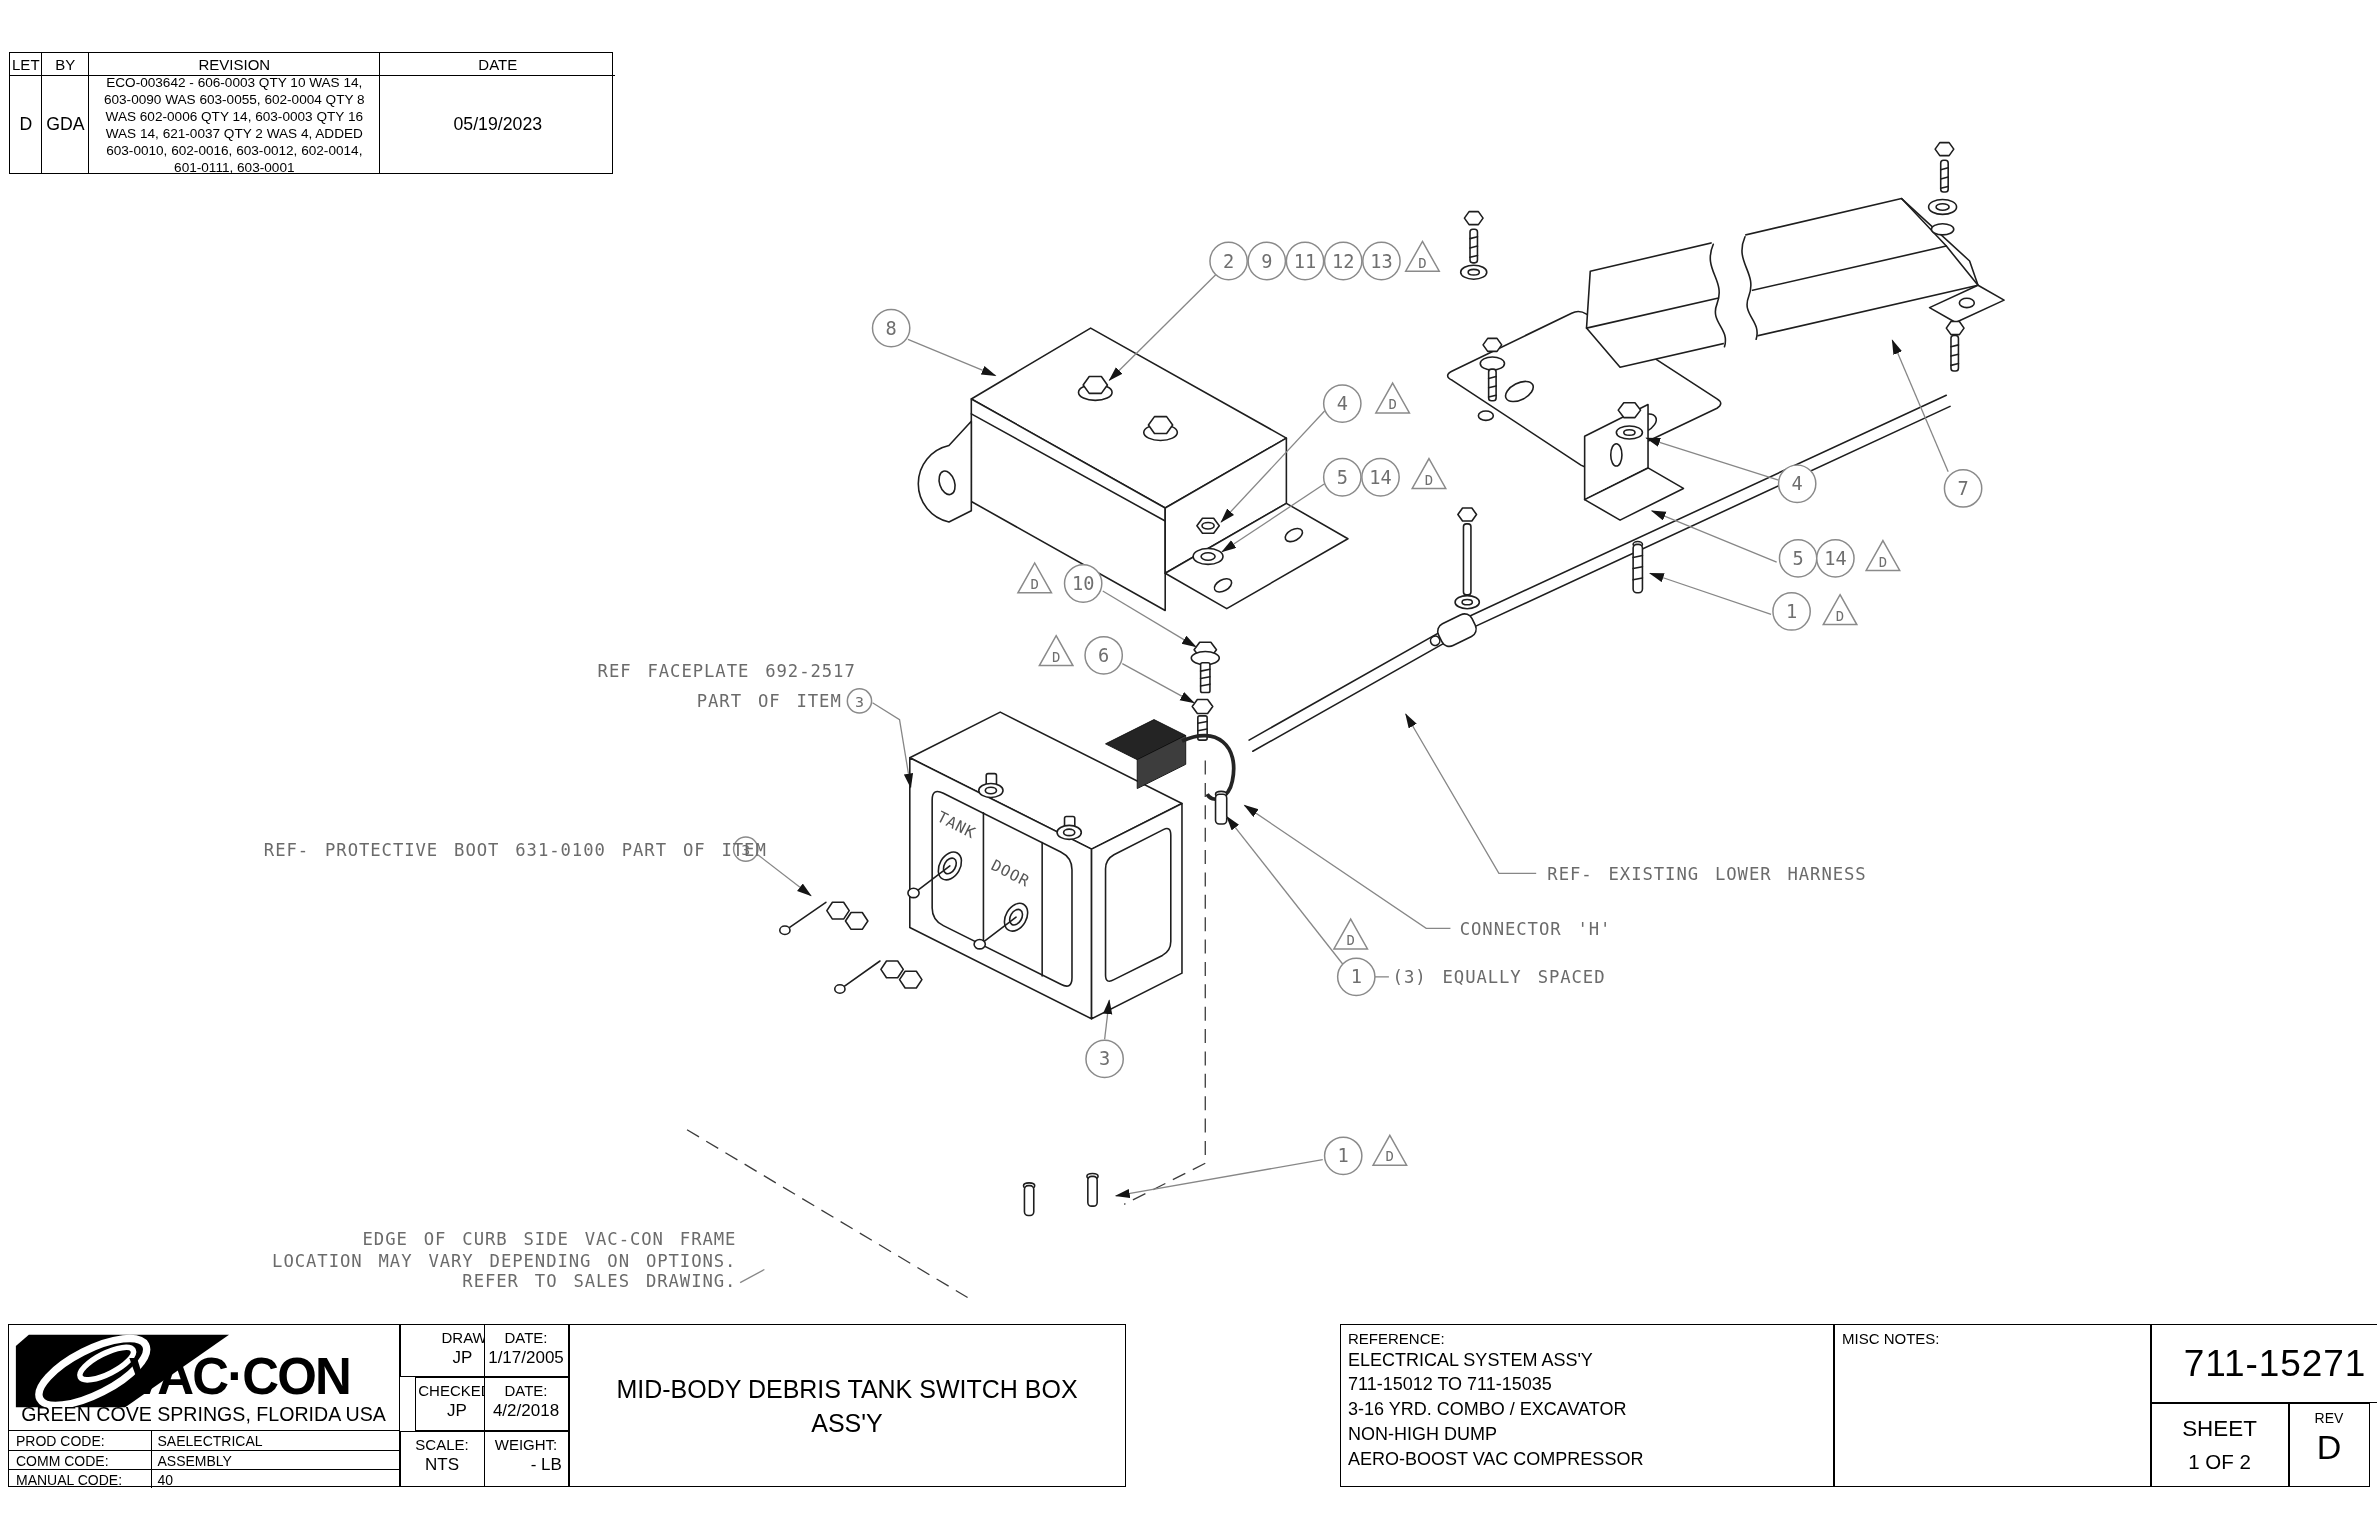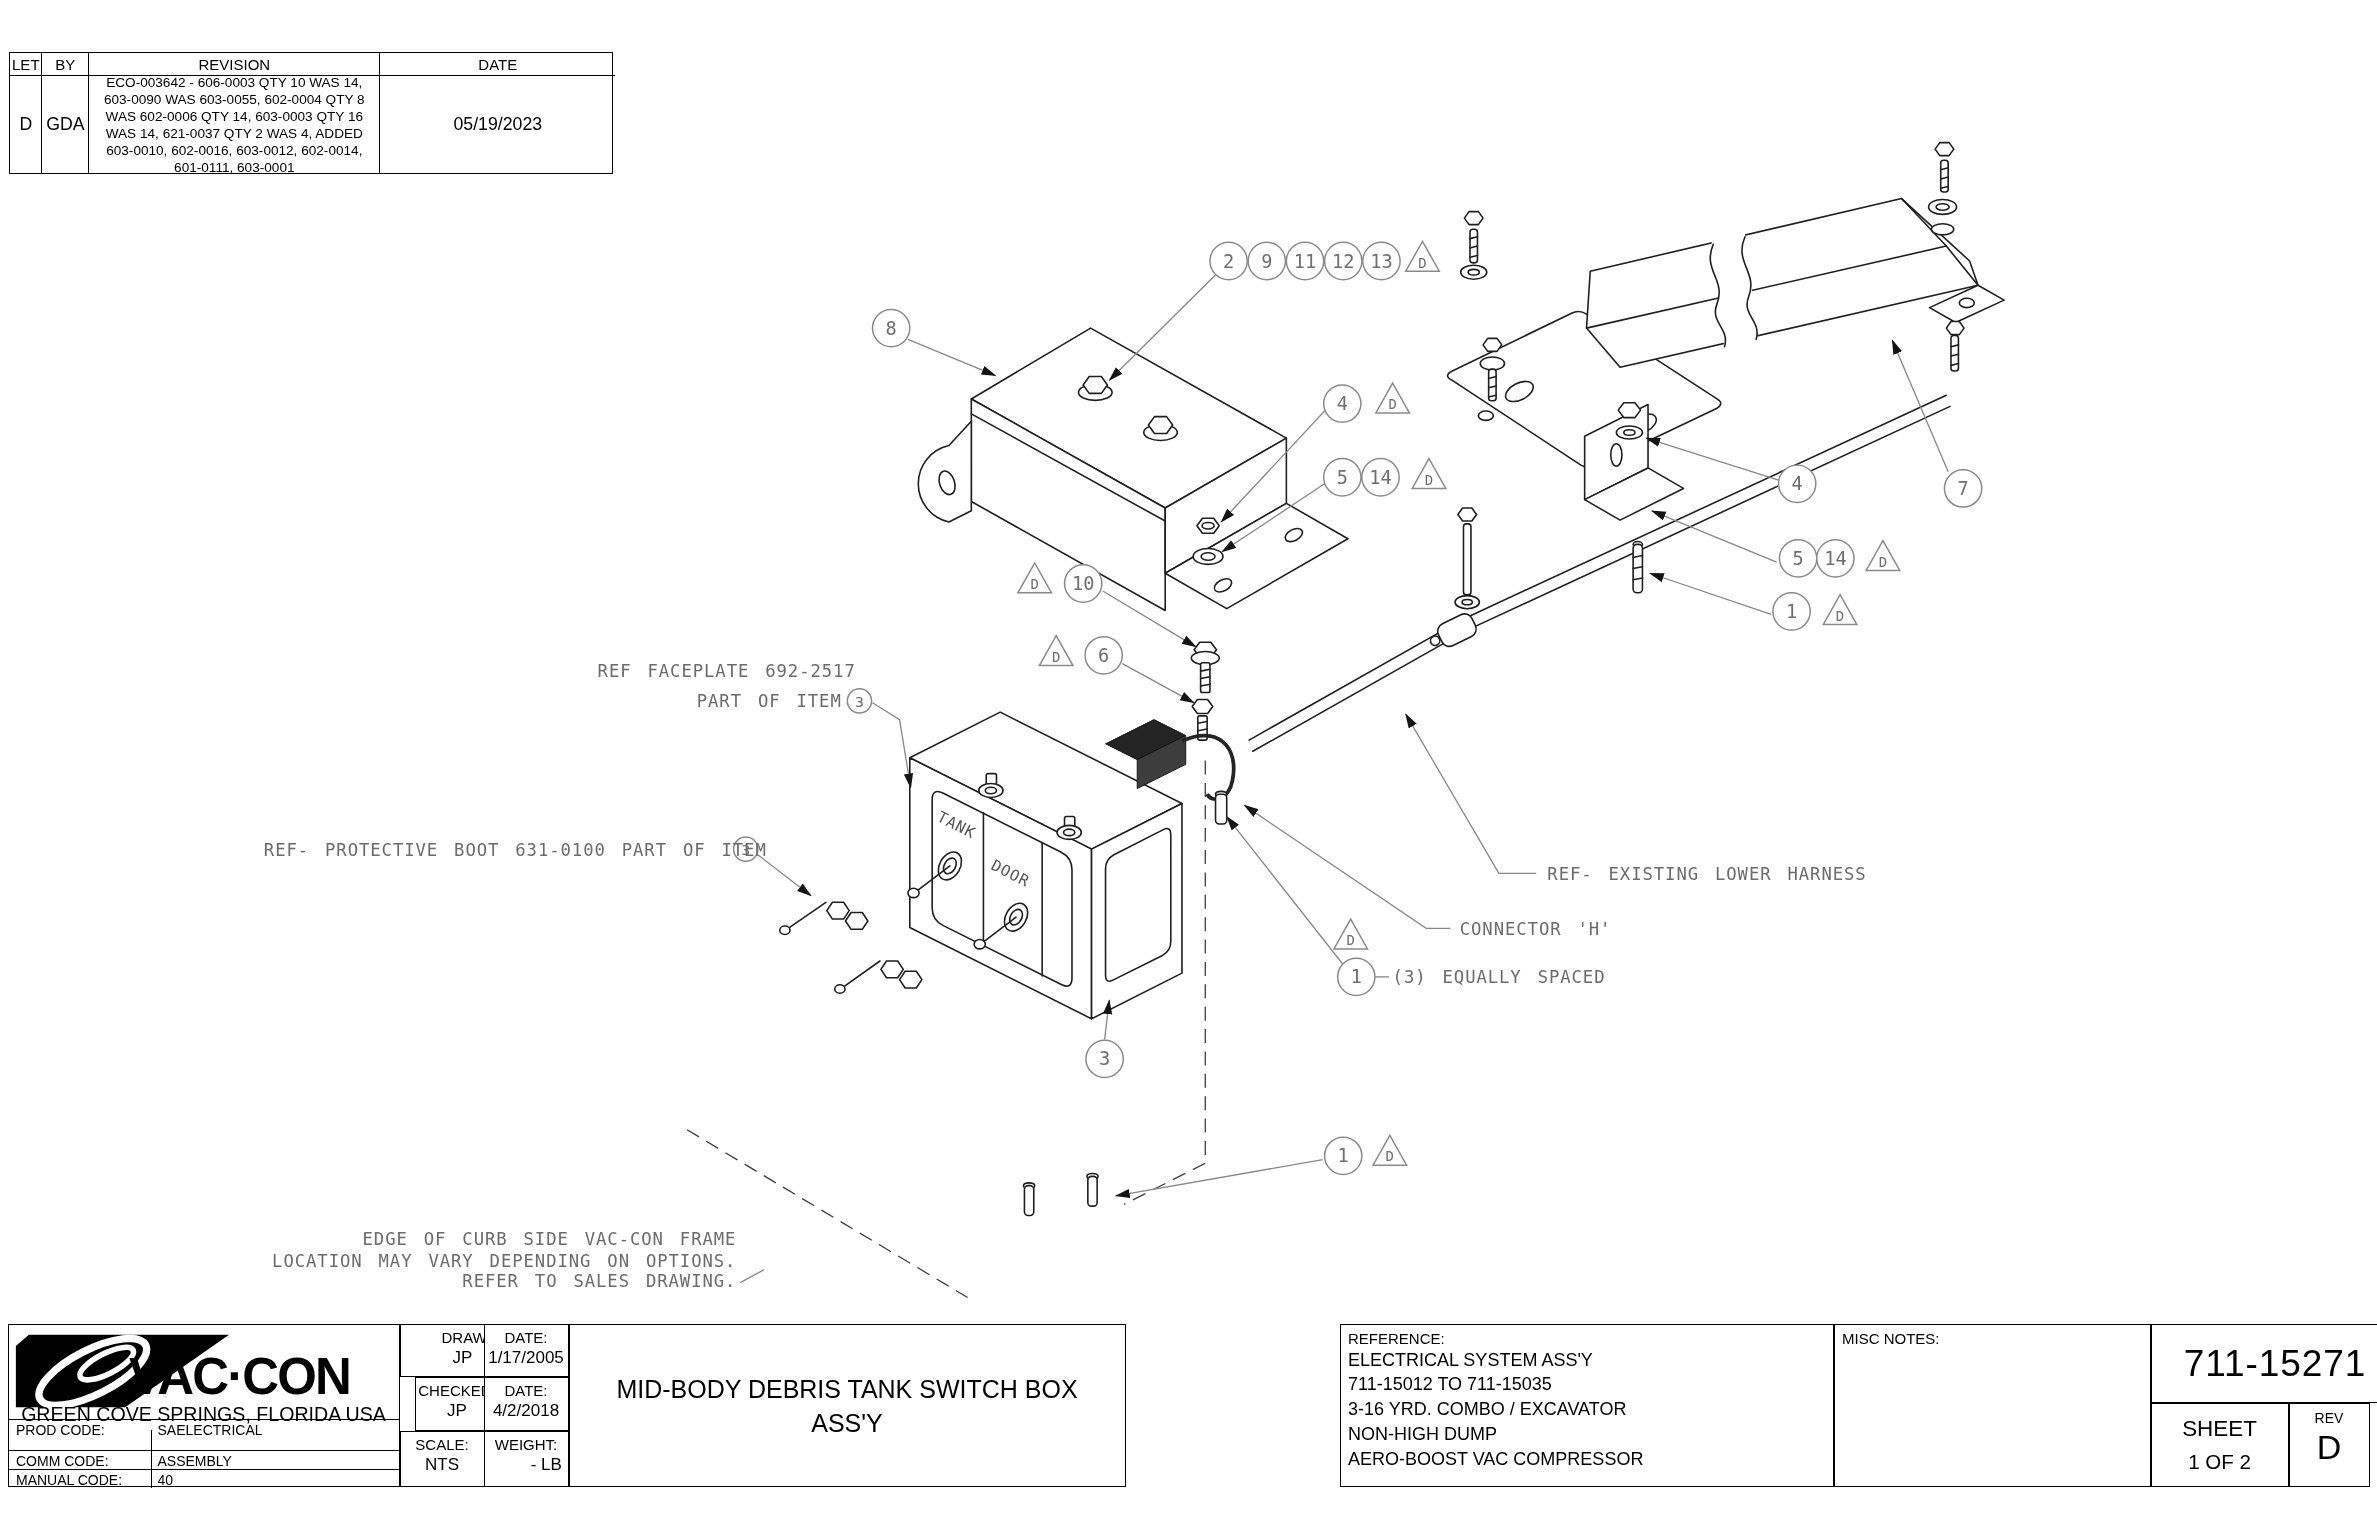--- a/index.html
+++ b/index.html
@@ -367,21 +367,21 @@
 
   <div class="tb-cell" style="left:0;top:0;width:392px;height:163px;">
     <svg width="382" height="76" viewBox="0 0 410 82" style="left:4.7px;top:7.5px;">
       <polygon points="2,80 2,14 16,2 196,2 232,2 120,80" fill="#000"></polygon>
       <ellipse cx="85" cy="42" rx="64" ry="24" transform="rotate(-27 85 42)" fill="none" stroke="#fff" stroke-width="8"></ellipse>
       <ellipse cx="100" cy="33" rx="32" ry="11" transform="rotate(-27 100 33)" fill="none" stroke="#fff" stroke-width="6"></ellipse>
       <text class="logo-word" x="124" y="66">VAC·CON</text>
     </svg>
     <div class="tb-company">GREEN COVE SPRINGS, FLORIDA USA</div>
     <div class="tb-code-div"></div>
-    <div class="tb-code-row" style="top:94px;text-align:right;">
+    <div class="tb-code-row" style="top:105px;text-align:right;">
       <span class="tb-code-lab">PROD CODE:</span>
       <span class="tb-code-val">SAELECTRICAL</span>
     </div>
     <div class="tb-code-row" style="top:125px;">
       <span class="tb-code-lab">COMM CODE:</span>
       <span class="tb-code-val">ASSEMBLY</span>
     </div>
     <div class="tb-code-row" style="top:144px;height:18.6px;">
       <span class="tb-code-lab">MANUAL CODE:</span>
       <span class="tb-code-val">40</span>

